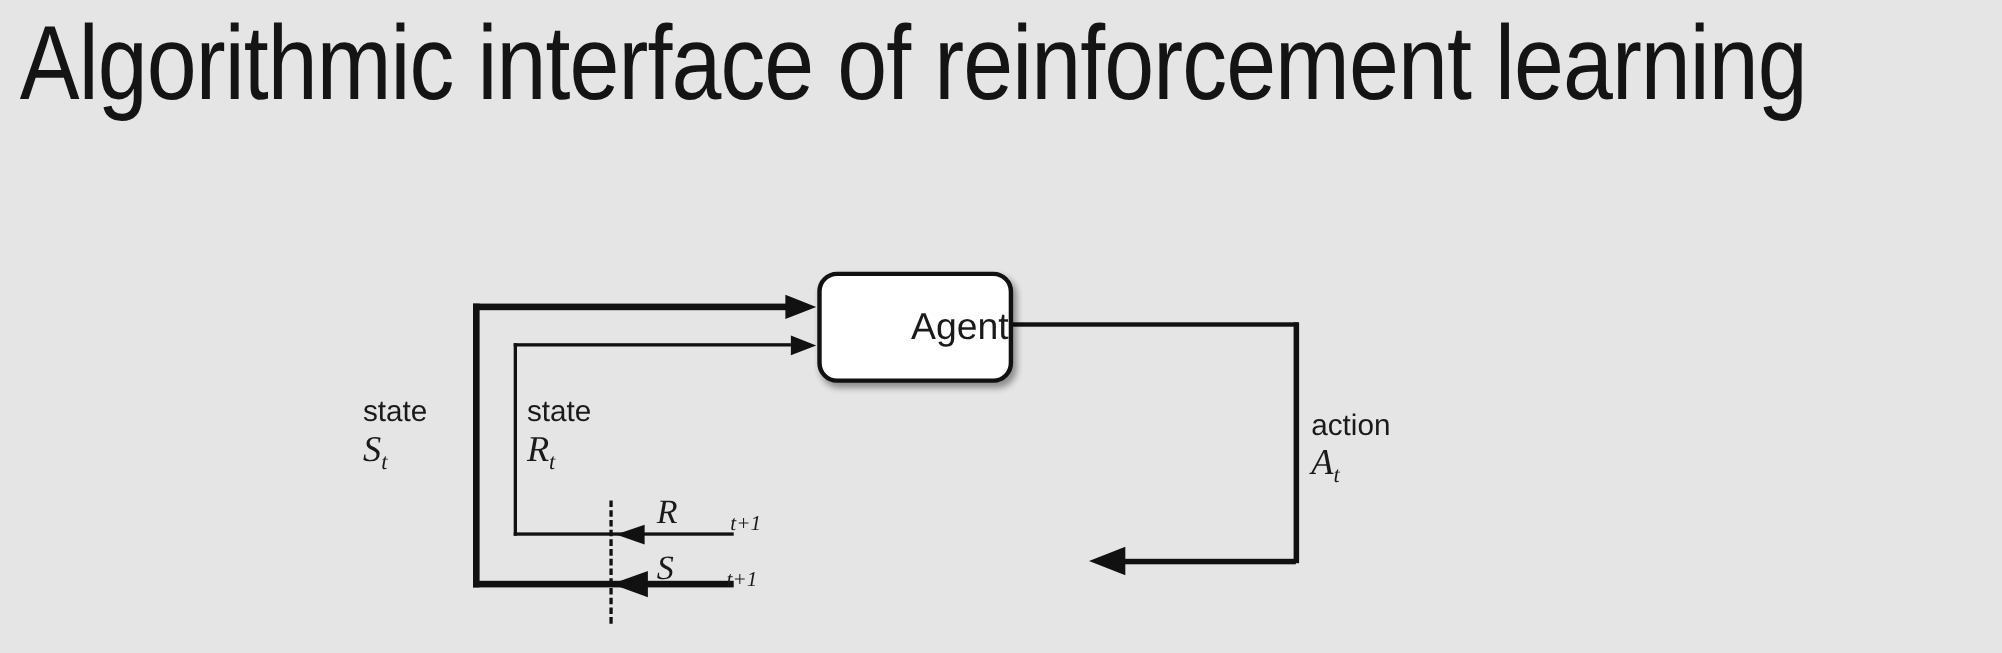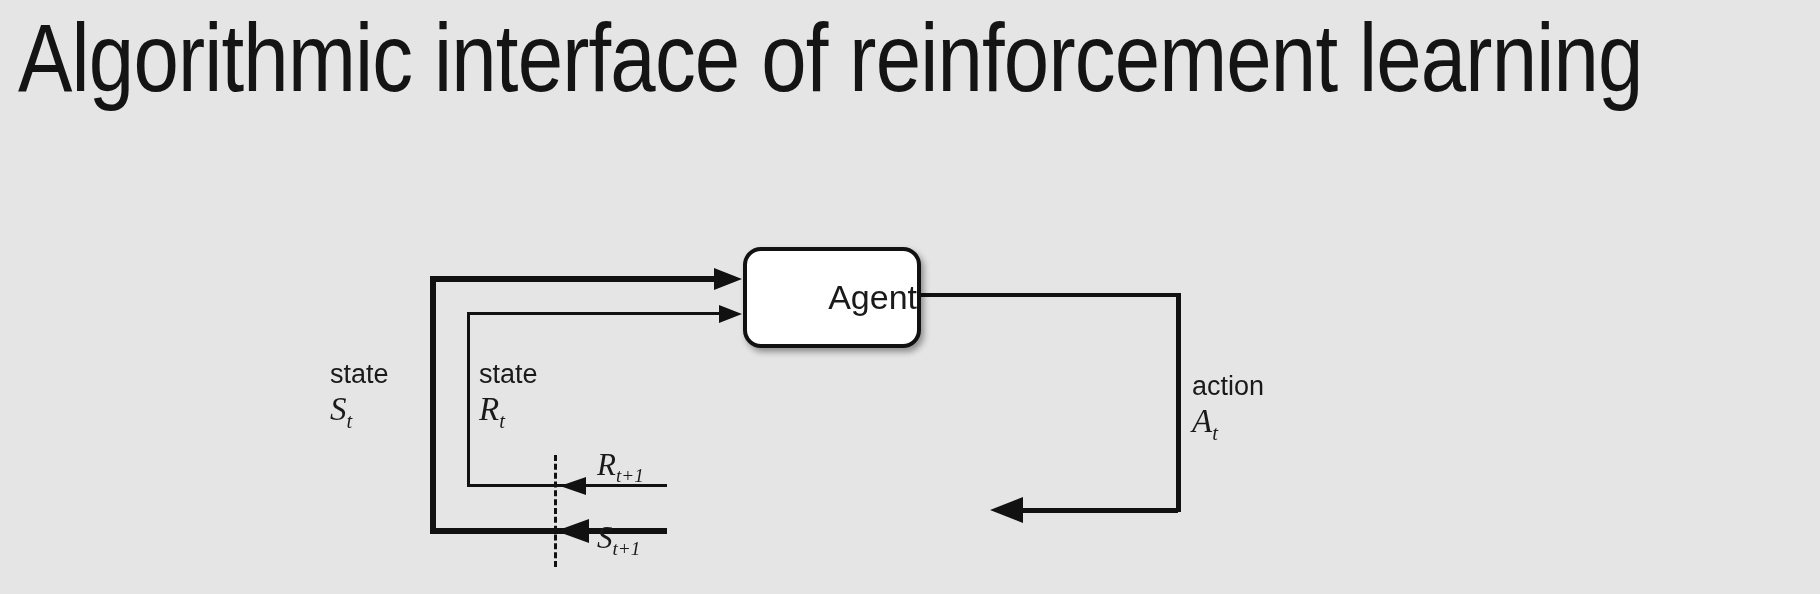--- a/index.html
+++ b/index.html
@@ -45,21 +45,21 @@
   .sym{
     font-family:Liberation Serif, serif;font-style:italic;
     font-size:33px;line-height:1.2;display:inline-block;color:#1a1a1a;
   }
   .sym sub{font-size:0.62em;font-style:italic;}
   .grp-state{left:330px;top:358px;width:100px;}
   .grp-reward{left:479px;top:358px;text-align:left;}
   .grp-action{left:1192px;top:370px;text-align:left;}
   .lbl-next{position:absolute;font-family:"Liberation Serif",serif;font-style:italic;
     font-size:31px;color:#1a1a1a;line-height:1;}
-  .lbl-next sub{font-size:0.62em;}
+  .lbl-next sub{font-size:0.62em;margin-left:48px;}
 </style>
 </head>
 <body>
 
 <div class="slide">
 
   <div class="title">Algorithmic interface of reinforcement learning</div>
 
   <div class="ln" style="left:430px;top:276px;width:286px;height:6px;"></div>
   <div class="ln" style="left:430px;top:276px;width:6px;height:258px;"></div>
@@ -94,15 +94,15 @@
     <span class="word">state</span>
     <span class="sym"><span>R</span><sub>t</sub></span>
   </div>
 
   <div class="siglabel grp-action">
     <span class="word">action</span>
     <span class="sym"><span>A</span><sub>t</sub></span>
   </div>
 
   <div class="lbl-next" style="left:597px;top:449px;"><span>R</span><sub>t+1</sub></div>
-  <div class="lbl-next" style="left:597px;top:522px;"><span>S</span><sub>t+1</sub></div>
+  <div class="lbl-next" style="left:597px;top:500px;"><span>S</span><sub>t+1</sub></div>
 
 </div>
 
 </body></html>

